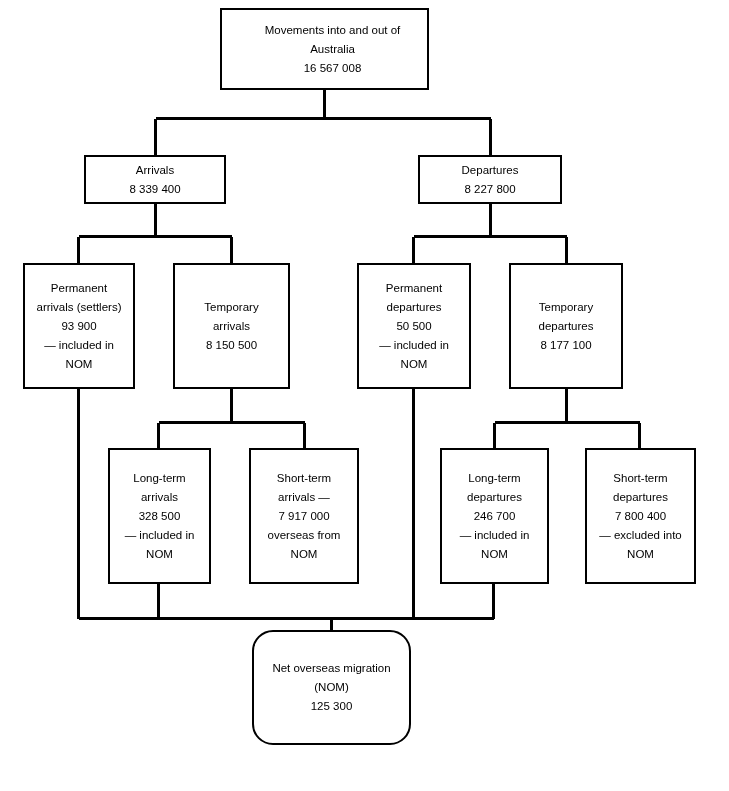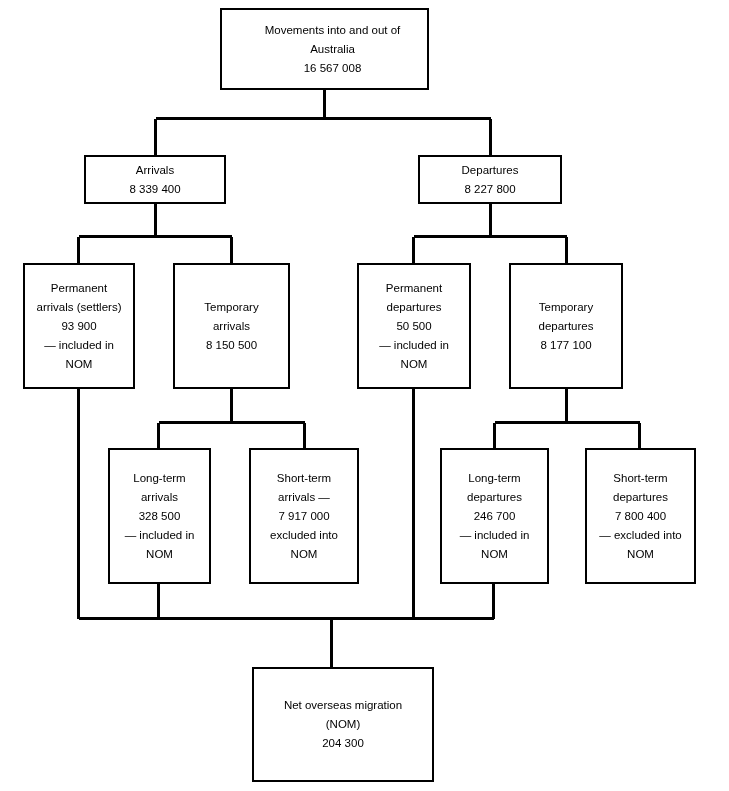--- a/index.html
+++ b/index.html
@@ -50,21 +50,21 @@
   #n-perm-arr { left: 23px;  top: 263px; width: 112px; height: 126px; }
   #n-temp-arr { left: 173px; top: 263px; width: 117px; height: 126px; }
   #n-perm-dep { left: 357px; top: 263px; width: 114px; height: 126px; }
   #n-temp-dep { left: 509px; top: 263px; width: 114px; height: 126px; }
   
   #n-lt-arr { left: 108px; top: 448px; width: 103px; height: 136px; }
   #n-st-arr { left: 249px; top: 448px; width: 110px; height: 136px; }
   #n-lt-dep { left: 440px; top: 448px; width: 109px; height: 136px; }
   #n-st-dep { left: 585px; top: 448px; width: 111px; height: 136px; }
   
-  #n-nom   { left: 252px; top: 667px; width: 182px; height: 115px; }
+  #n-nom   { left: 252px; top: 630px; width: 159px; height: 115px; border-radius: 21px; }
 </style>
 </head>
 <body>
 
 <div id="canvas">
 
   <svg id="connectors" viewBox="0 0 729 791" xmlns="http://www.w3.org/2000/svg">
     <g stroke="#000000" stroke-width="2.4" fill="none" shape-rendering="crispEdges">
 
       <path d="M324.5,90 L324.5,118.5"></path>
@@ -149,21 +149,21 @@
     <span class="ln">arrivals</span>
     <span class="ln">328 500</span>
     <span class="ln">— included in</span>
     <span class="ln">NOM</span>
   </div>
 
   <div class="node" id="n-st-arr">
     <span class="ln">Short-term</span>
     <span class="ln">arrivals —</span>
     <span class="ln">7 917 000</span>
-    <span class="ln">excluded into</span>
+    <span class="ln">overseas from</span>
     <span class="ln">NOM</span>
   </div>
 
   <div class="node" id="n-lt-dep">
     <span class="ln">Long-term</span>
     <span class="ln">departures</span>
     <span class="ln">246 700</span>
     <span class="ln">— included in</span>
     <span class="ln">NOM</span>
   </div>
@@ -172,16 +172,16 @@
     <span class="ln">Short-term</span>
     <span class="ln">departures</span>
     <span class="ln">7 800 400</span>
     <span class="ln">— excluded into</span>
     <span class="ln">NOM</span>
   </div>
 
   <div class="node" id="n-nom">
     <span class="ln">Net overseas migration</span>
     <span class="ln">(NOM)</span>
-    <span class="ln">204 300</span>
+    <span class="ln">125 300</span>
   </div>
 
 </div>
 
 </body></html>

